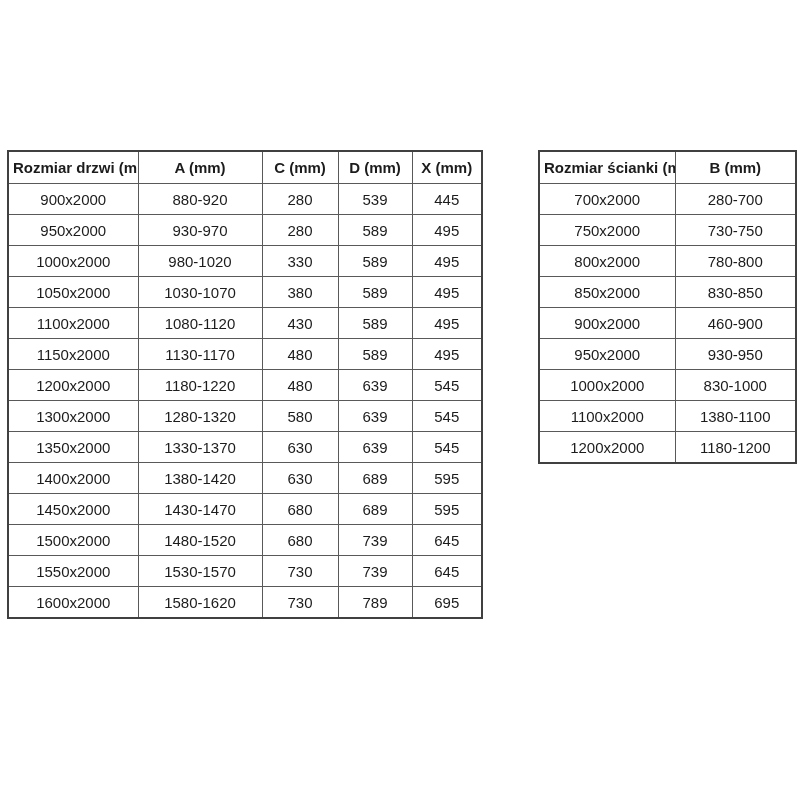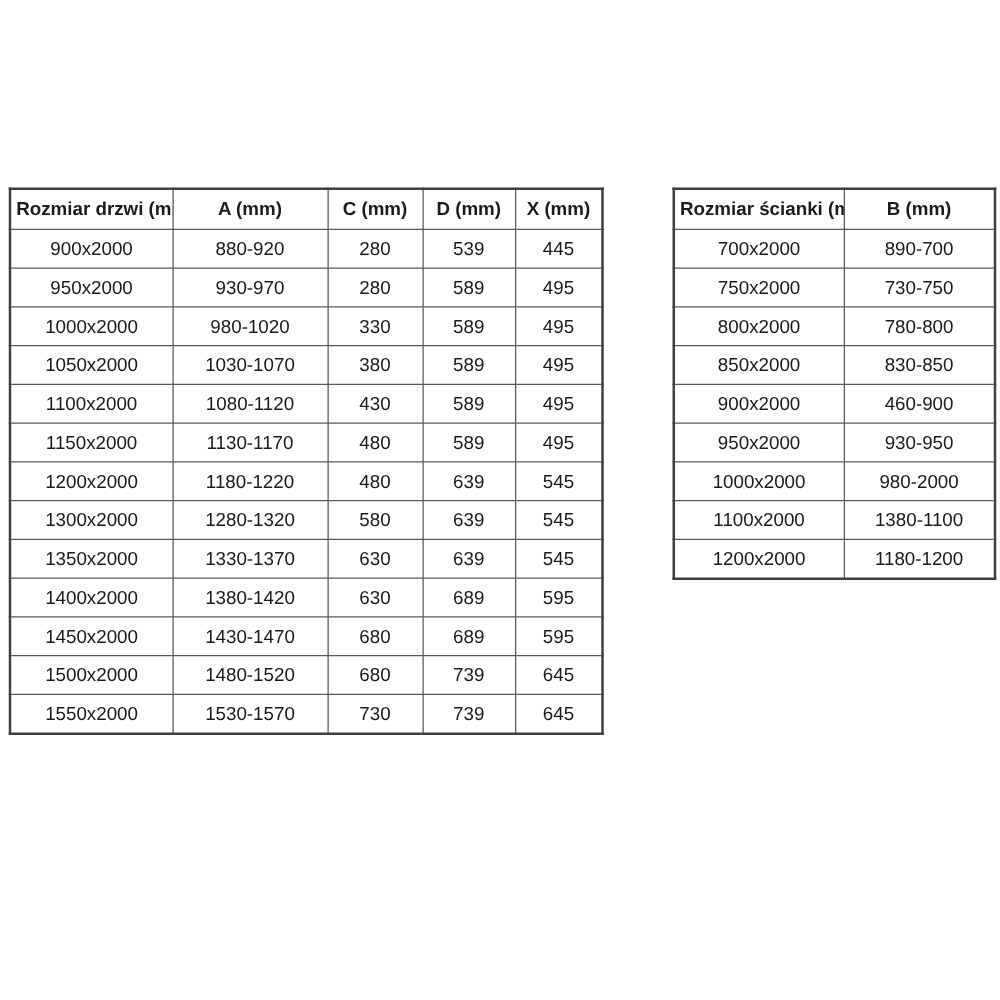--- a/index.html
+++ b/index.html
@@ -161,38 +161,45 @@
           <td>739</td>
           <td>645</td>
         </tr>
         <tr>
           <td>1550x2000</td>
           <td>1530-1570</td>
           <td>730</td>
           <td>739</td>
           <td>645</td>
         </tr>
+        <tr>
+          <td>1600x2000</td>
+          <td>1580-1620</td>
+          <td>730</td>
+          <td>789</td>
+          <td>695</td>
+        </tr>
       </tbody>
   </table>
 
   <table id="wall-table" class="spec-table">
     <colgroup>
       <col style="width:136px">
       <col style="width:121px">
     </colgroup>
     <thead>
       <tr>
           <th>Rozmiar ścianki (mm)</th>
           <th>B (mm)</th>
         </tr>
     </thead>
     <tbody>
         <tr>
           <td>700x2000</td>
-          <td>890-700</td>
+          <td>280-700</td>
         </tr>
         <tr>
           <td>750x2000</td>
           <td>730-750</td>
         </tr>
         <tr>
           <td>800x2000</td>
           <td>780-800</td>
         </tr>
         <tr>
@@ -202,21 +209,21 @@
         <tr>
           <td>900x2000</td>
           <td>460-900</td>
         </tr>
         <tr>
           <td>950x2000</td>
           <td>930-950</td>
         </tr>
         <tr>
           <td>1000x2000</td>
-          <td>980-2000</td>
+          <td>830-1000</td>
         </tr>
         <tr>
           <td>1100x2000</td>
           <td>1380-1100</td>
         </tr>
         <tr>
           <td>1200x2000</td>
           <td>1180-1200</td>
         </tr>
       </tbody>

